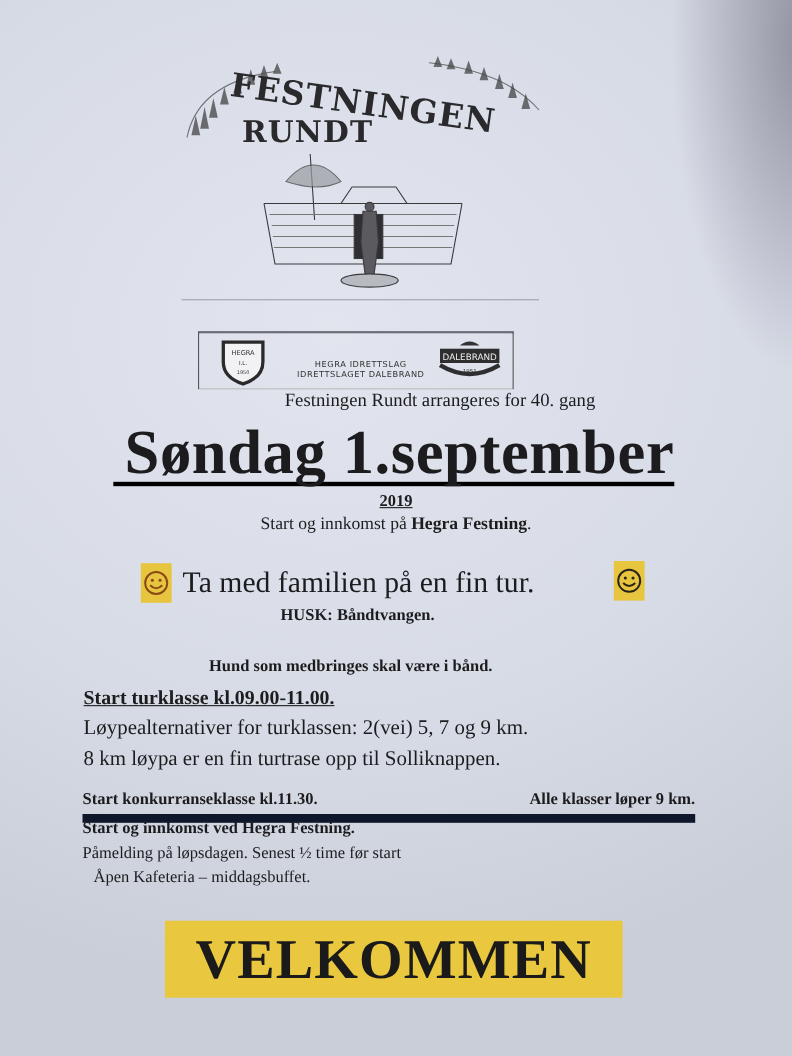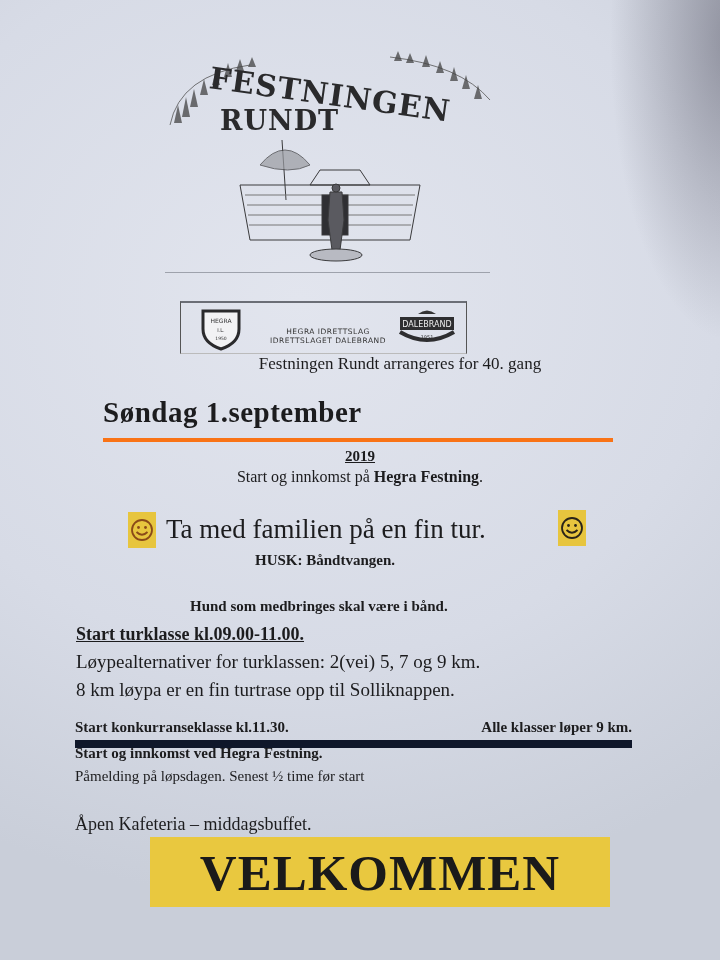--- a/index.html
+++ b/index.html
@@ -35,23 +35,23 @@
   }
   #hegra-shield { position: absolute; left: 18px; top: 4px; }
   #dalebrand-badge { position: absolute; left: 215px; top: 5px; }
   #sponsor-text {
     position: absolute; left: 82px; top: 24px; width: 130px; text-align: center;
     font-family: "DejaVu Sans", sans-serif; font-size: 7.5px; line-height: 9px; color: #333; letter-spacing: .5px;
   }
 
   #subtitle { top: 354px; font-size: 17px; margin-left: 40px; }
   #date-title {
-    top: 386px; left: 103px; width: 510px; text-align: left;
-    font-size: 29px; font-weight: bold; letter-spacing: 0.5px;
-    border-bottom: 4px solid #f97316; line-height: 52px;
+    top: 386px; left: 103px; width: 510px; text-align: right;
+    font-size: 57px; font-weight: bold; letter-spacing: 0.5px;
+    border-bottom: 4px solid #000000; line-height: 52px;
   }
   #year { top: 448px; font-size: 15px; font-weight: bold; text-decoration: underline; }
   #start-line { top: 468px; font-size: 16px; }
 
   #family-line { top: 512px; left: 128px; width: 460px; height: 40px; }
   .smiley { position: absolute; top: 0; width: 28px; height: 36px; background: #e7c53e; }
   .smiley svg { position: absolute; left: 2px; top: 6px; }
   #smiley-left { left: 0; }
   #smiley-right { left: 430px; top: -2px; }
   #family-text { position: absolute; left: 38px; top: 2px; font-size: 27px; white-space: nowrap; }
@@ -61,24 +61,24 @@
 
   #turk-header { top: 624px; left: 76px; font-size: 18px; font-weight: bold; text-decoration: underline; }
   #turk-alt { top: 651px; left: 76px; font-size: 19px; }
   #turk-8km { top: 679px; left: 76px; font-size: 19px; }
 
   #konk-row { top: 718px; left: 75px; width: 557px; height: 22px; border-bottom: 8px solid #0f172a; }
   #konk-left { position: absolute; left: 0; top: 1px; font-size: 15px; font-weight: bold; }
   #konk-right { position: absolute; right: 0; top: 1px; font-size: 15px; font-weight: bold; }
   #konk-start { top: 745px; left: 75px; font-size: 15px; font-weight: bold; }
   #signup { top: 768px; left: 75px; font-size: 15px; }
-  #cafe { top: 790px; left: 75px; font-size: 18px; margin-top: 24px; }
+  #cafe { top: 790px; left: 85px; font-size: 15px; }
 
   #welcome {
-    left: 150px; top: 837px; width: 460px; height: 70px; background: #e9c83f;
+    left: 150px; top: 837px; width: 416px; height: 70px; background: #e9c83f;
     font-size: 51px; font-weight: bold; text-align: center; line-height: 72px; letter-spacing: 1px; color: #1a1a1a;
   }
 </style>
 </head>
 <body>
 
 <div id="logo-area" class="abs">
   <svg class="abs" style="left:0;top:0" width="340" height="100">
     <g stroke="#555" stroke-width="1" fill="none" opacity="0.8">
       <path d="M10 80 Q 20 30 90 20"></path>

